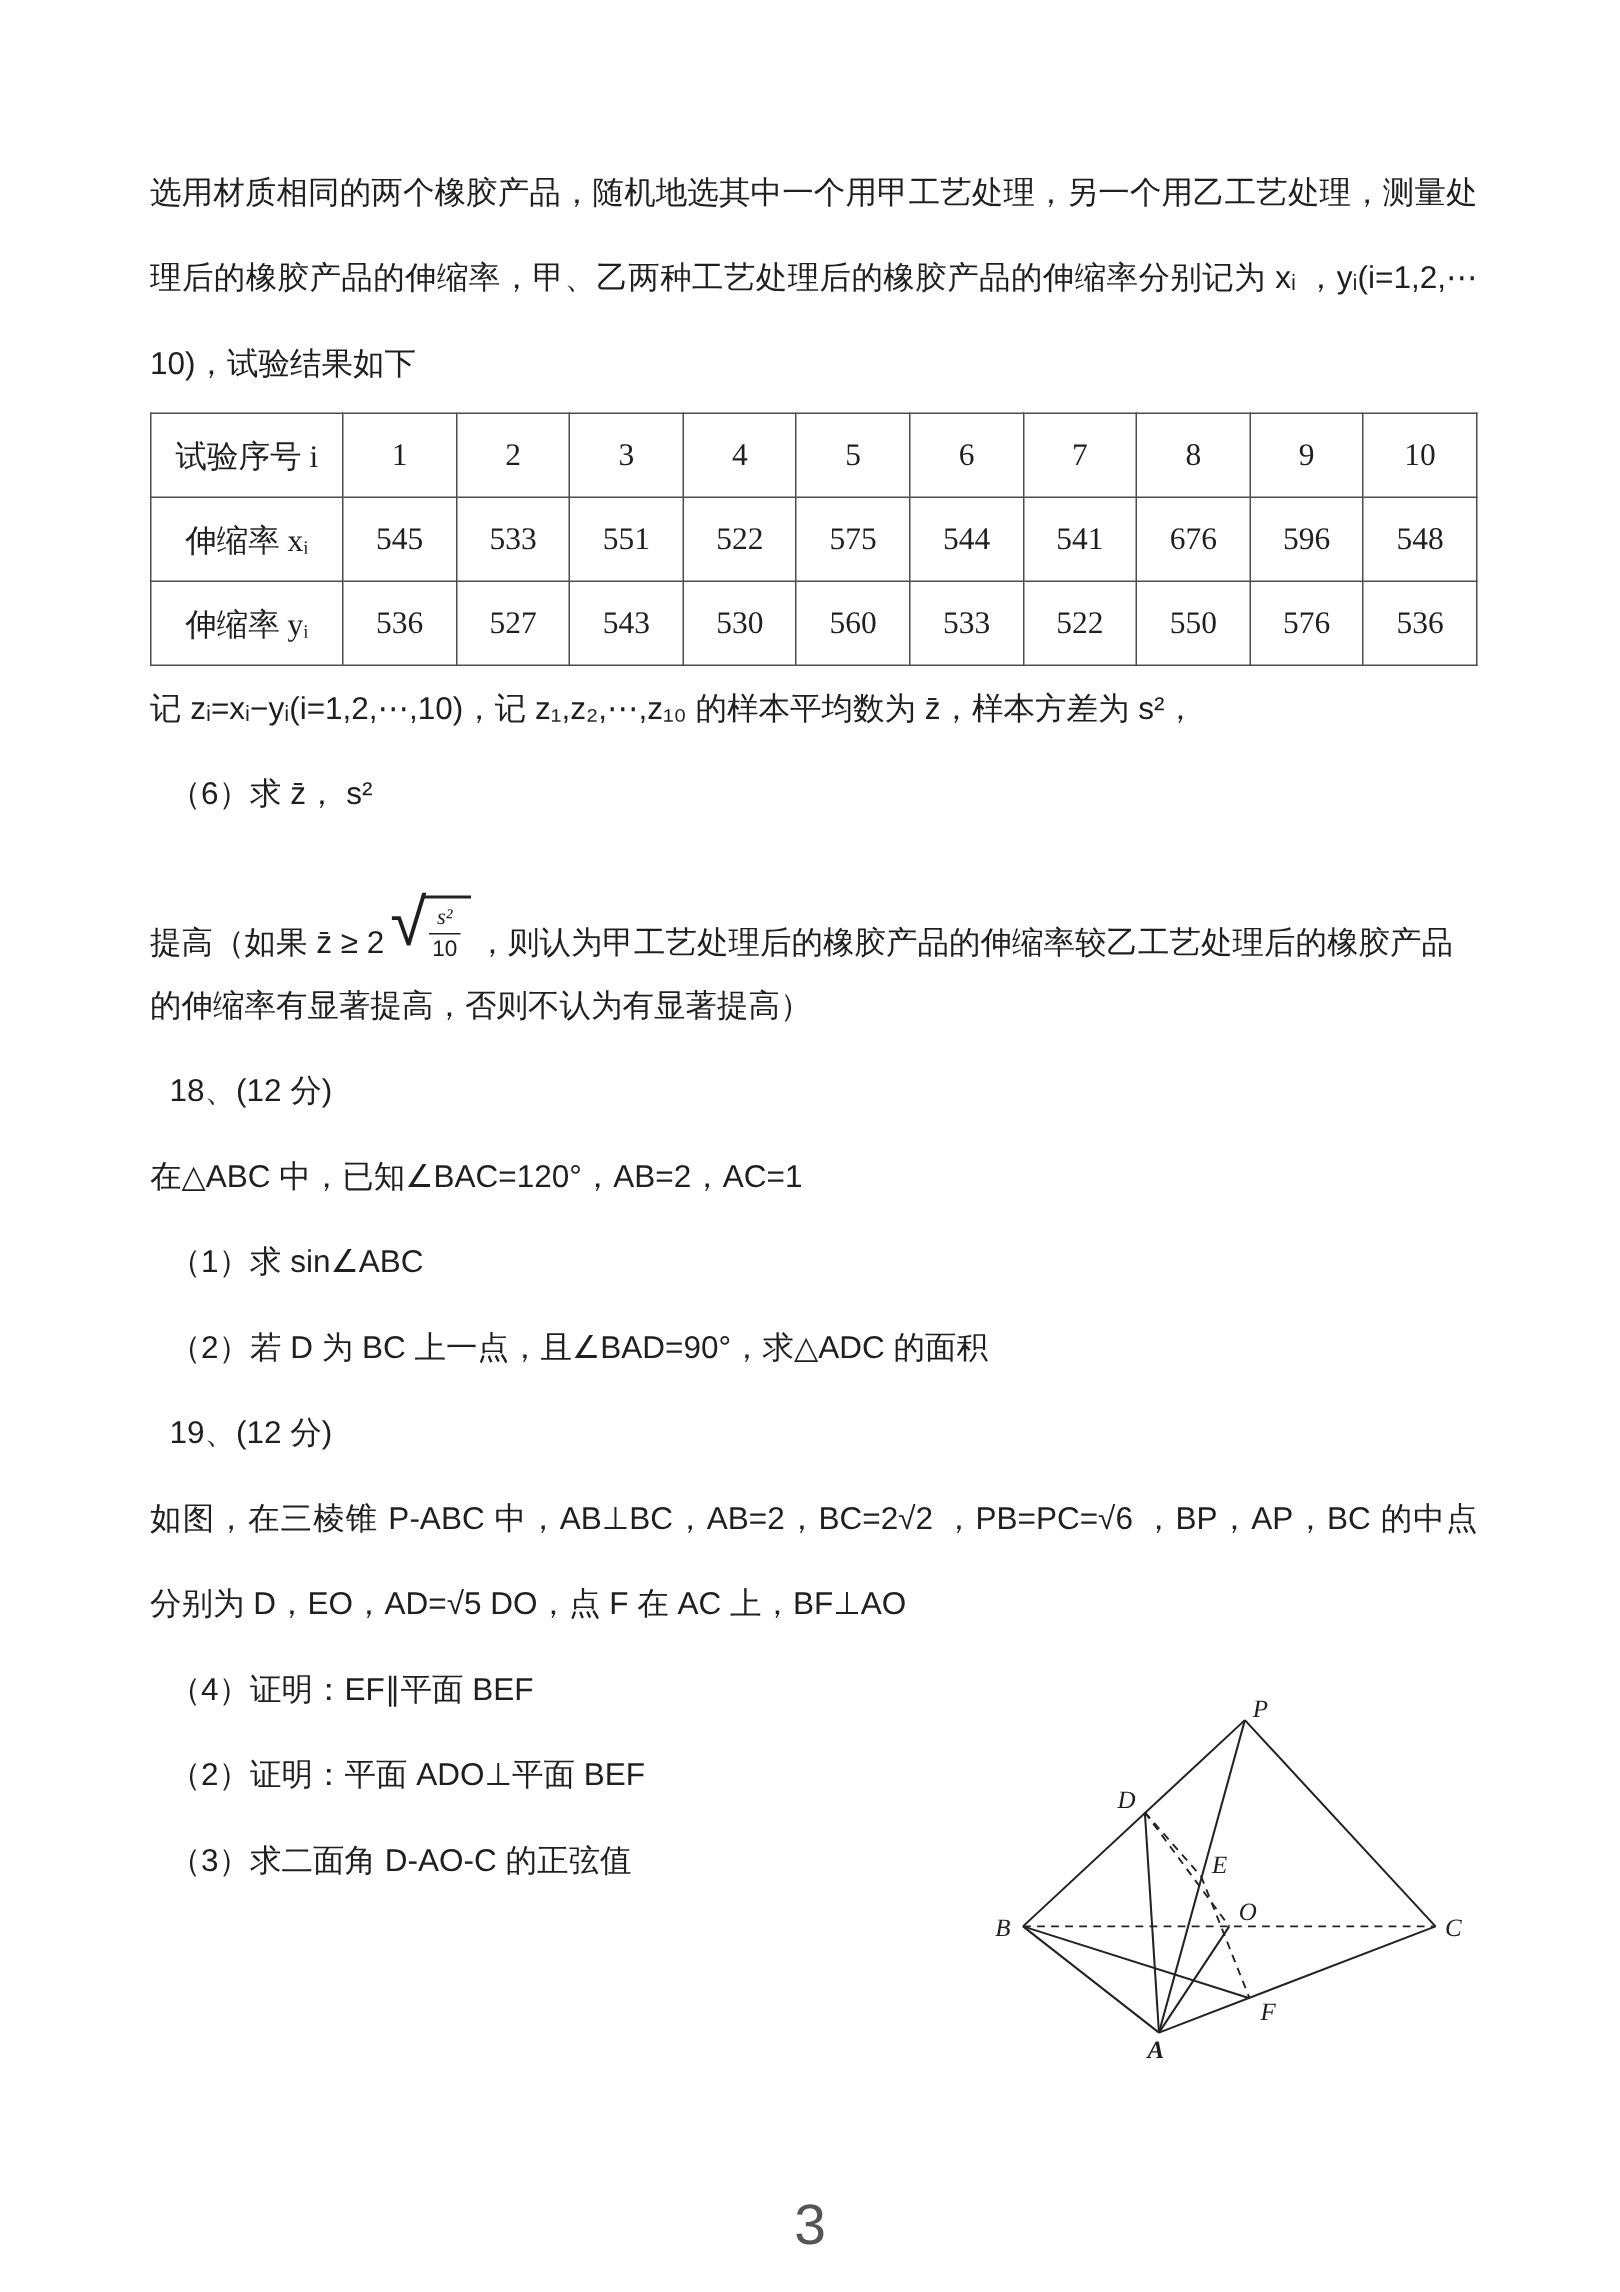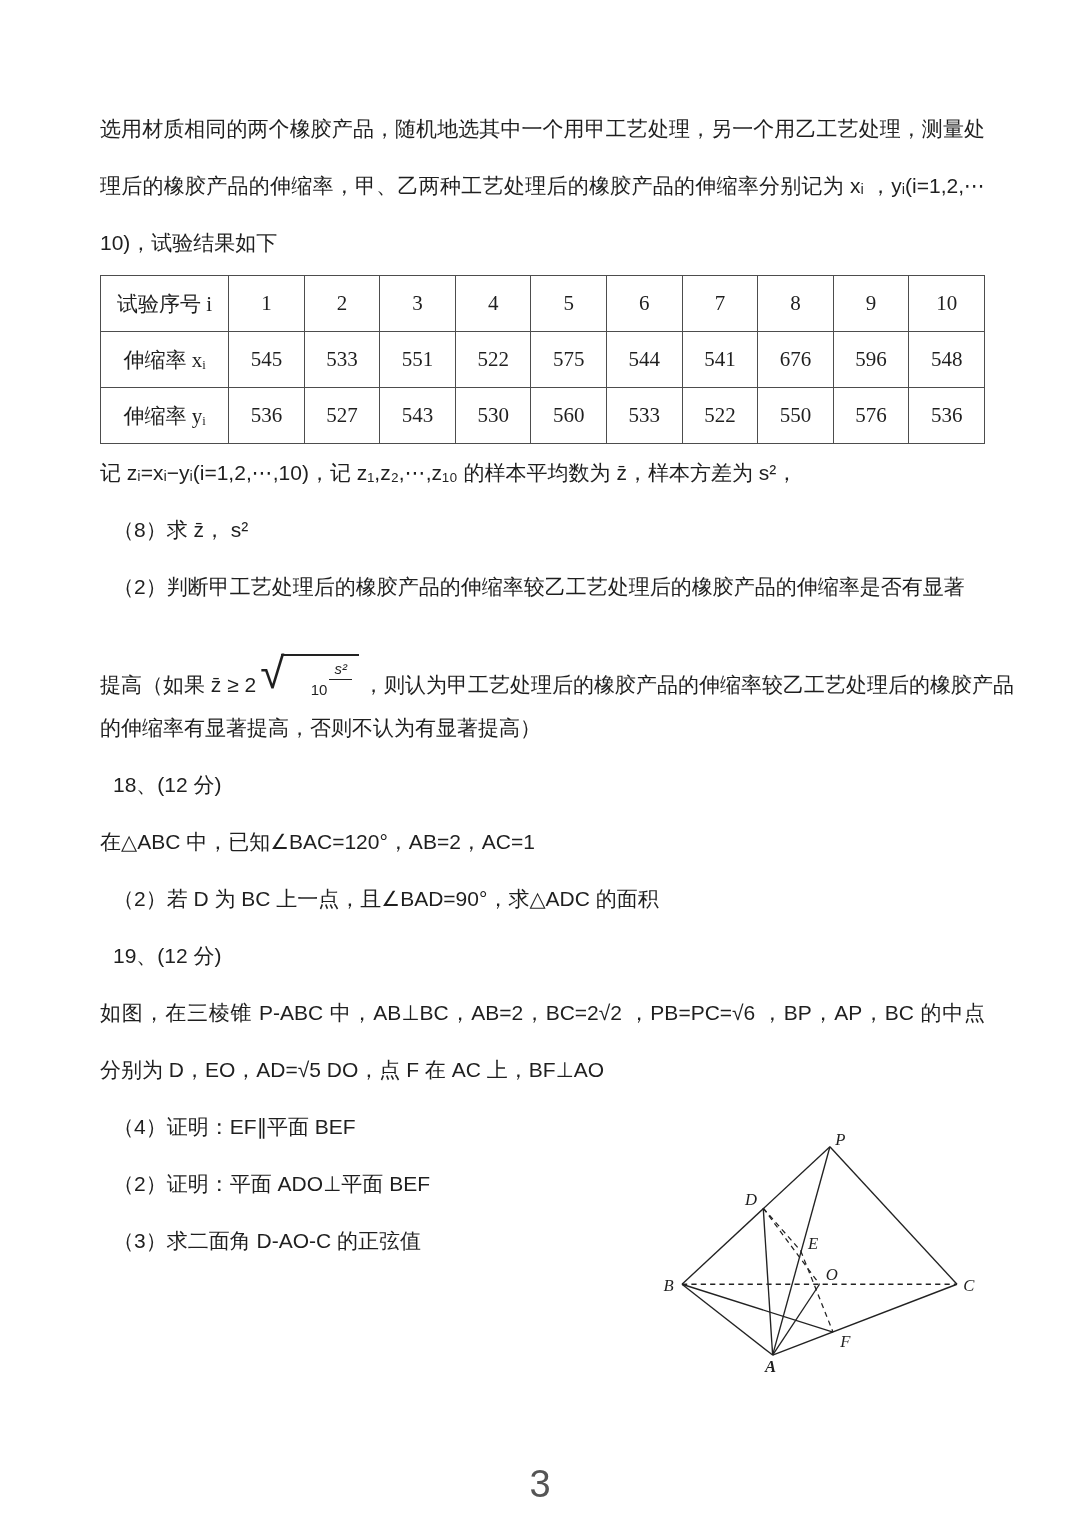--- a/index.html
+++ b/index.html
@@ -40,21 +40,21 @@
     margin-left:-3px;margin-top:2px;
     padding:4px 7px 0 5px;
     display:inline-flex;align-items:center;
   }
   .frac{
     display:flex;flex-direction:column;align-items:center;
     font-size:15px;line-height:1.2;
   }
   .frac-num{
     border-bottom:1.3px solid #222;padding:0 5px 1px;
-    font-style:italic;font-family:Liberation Sans, sans-serif;margin-left:43px;
+    font-style:italic;font-family:Liberation Serif, serif;
   }
   .frac-den{padding-top:1px;}
   
   .figure{
     position:absolute;left:662px;top:1128px;
     width:315px;height:250px;
   }
   .figure svg{width:100%;height:100%;}
   .fig-label{
     font-family:"Liberation Serif","DejaVu Serif",serif;
@@ -118,41 +118,41 @@
         <td>533</td>
         <td>522</td>
         <td>550</td>
         <td>576</td>
         <td>536</td>
       </tr>
     </tbody>
   </table>
 
   <div class="line">记 zᵢ=xᵢ−yᵢ(i=1,2,⋯,10)，记 z₁,z₂,⋯,z₁₀ 的样本平均数为 z̄，样本方差为 s²，</div>
-  <div class="line indent">（8）求 z̄， s²</div>
-  <div class="line indent">（2）判断甲工艺处理后的橡胶产品的伸缩率较乙工艺处理后的橡胶产品的伸缩率是否有显著</div>
+  <div class="line indent">（6）求 z̄， s²</div>
 
   <div class="formula-line">
     <span>提高（如果 z̄ ≥ 2</span>
     <span class="sqrt">
       <span class="radical-sign">√</span>
       <span class="radicand">
         <span class="frac">
           <span class="frac-num">s²</span>
           <span class="frac-den">10</span>
         </span>
       </span>
     </span>
     <span>，则认为甲工艺处理后的橡胶产品的伸缩率较乙工艺处理后的橡胶产品</span>
   </div>
 
   <div class="line">的伸缩率有显著提高，否则不认为有显著提高）</div>
 
   <div class="line indent">18、(12 分)</div>
   <div class="line">在△ABC 中，已知∠BAC=120°，AB=2，AC=1</div>
+  <div class="line indent">（1）求 sin∠ABC</div>
   <div class="line indent">（2）若 D 为 BC 上一点，且∠BAD=90°，求△ADC 的面积</div>
 
   <div class="line indent">19、(12 分)</div>
   <p class="para">如图，在三棱锥 P-ABC 中，AB⊥BC，AB=2，BC=2√2 ，PB=PC=√6 ，BP，AP，BC 的中点分别为 D，EO，AD=√5 DO，点 F 在 AC 上，BF⊥AO</p>
   <div class="line indent">（4）证明：EF∥平面 BEF</div>
   <div class="line indent">（2）证明：平面 ADO⊥平面 BEF</div>
   <div class="line indent">（3）求二面角 D-AO-C 的正弦值</div>
 
   <div class="figure">
     <svg viewBox="0 0 300 240">

